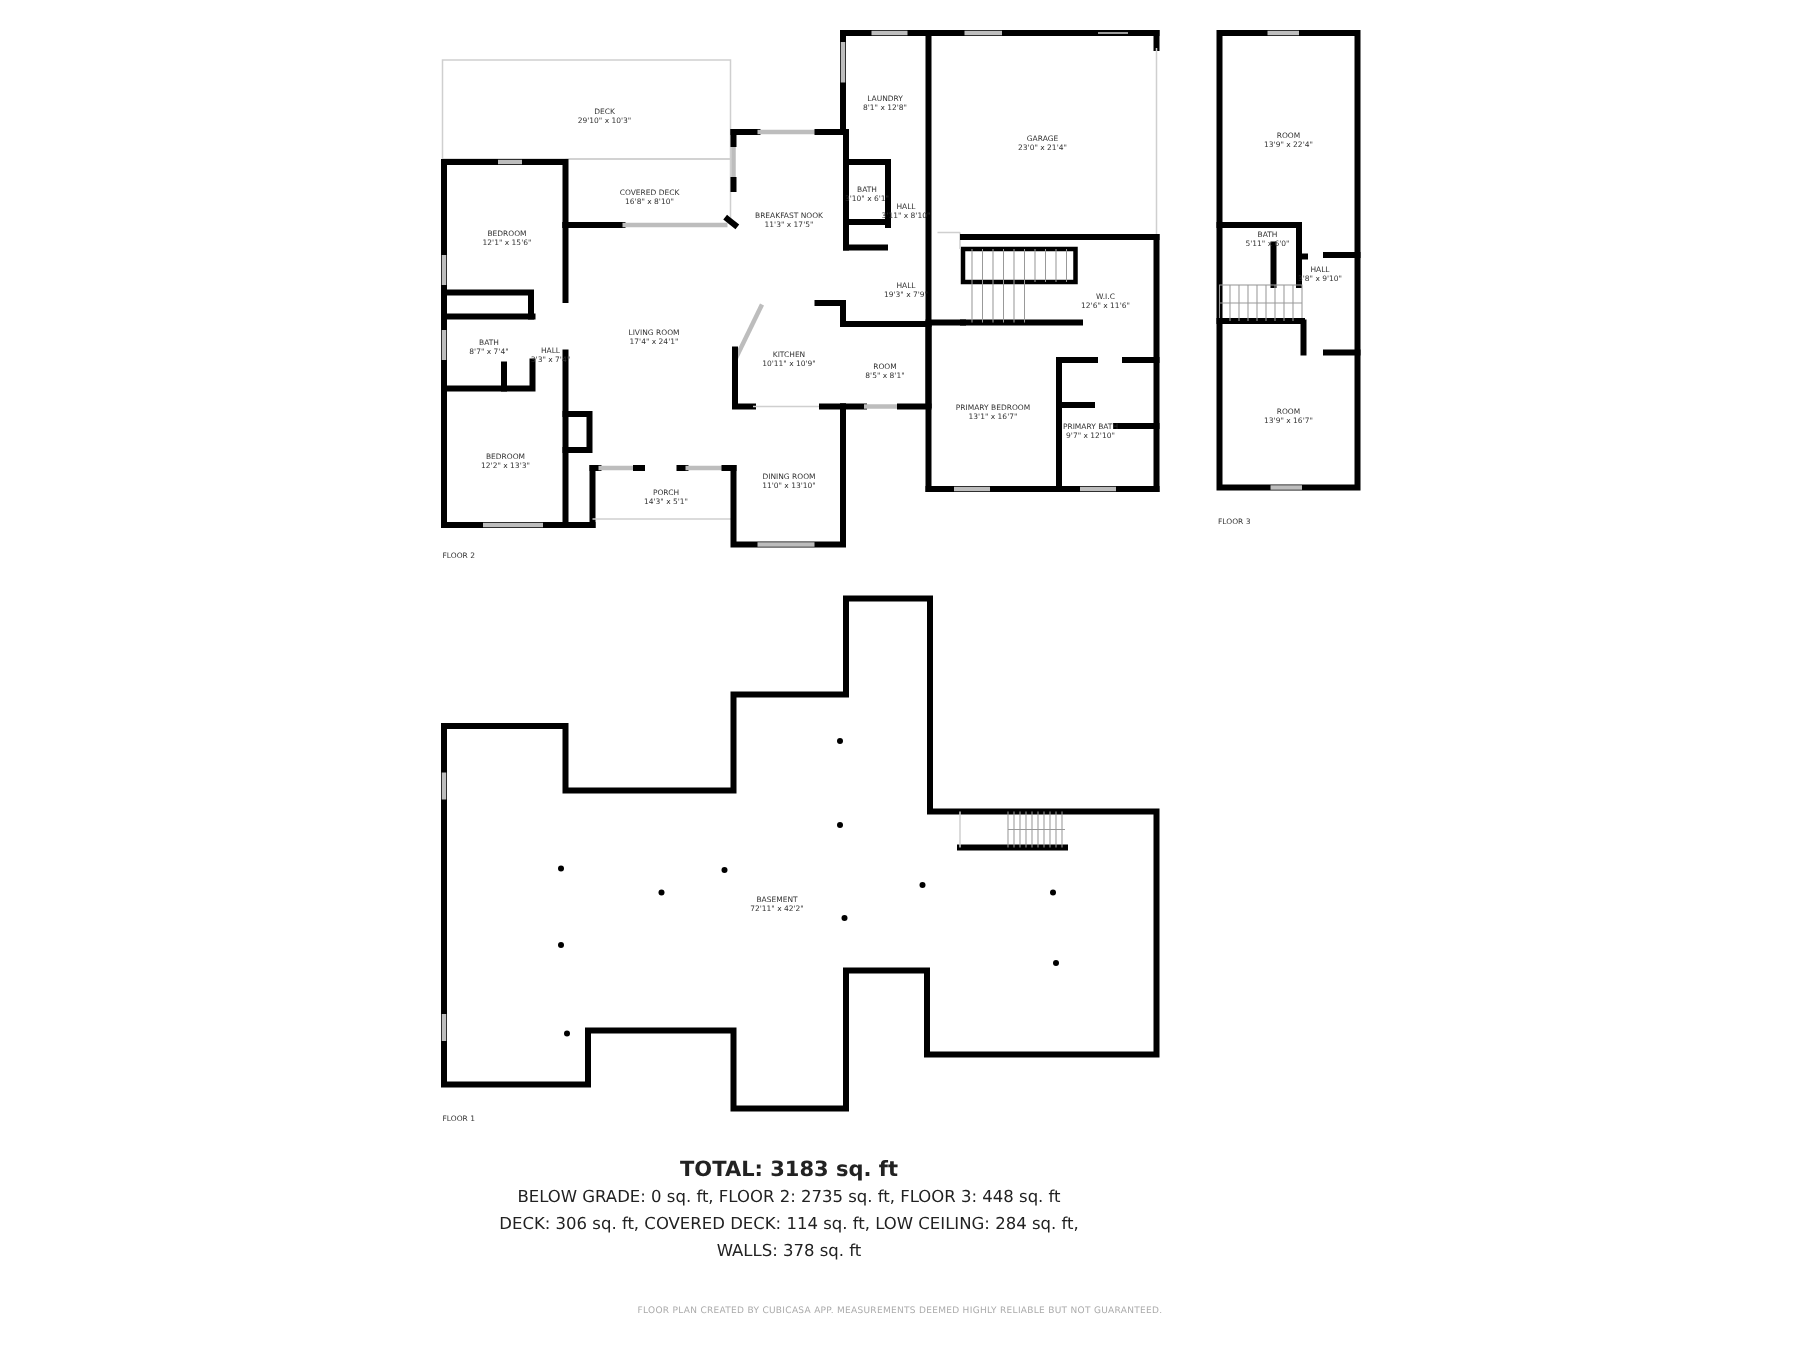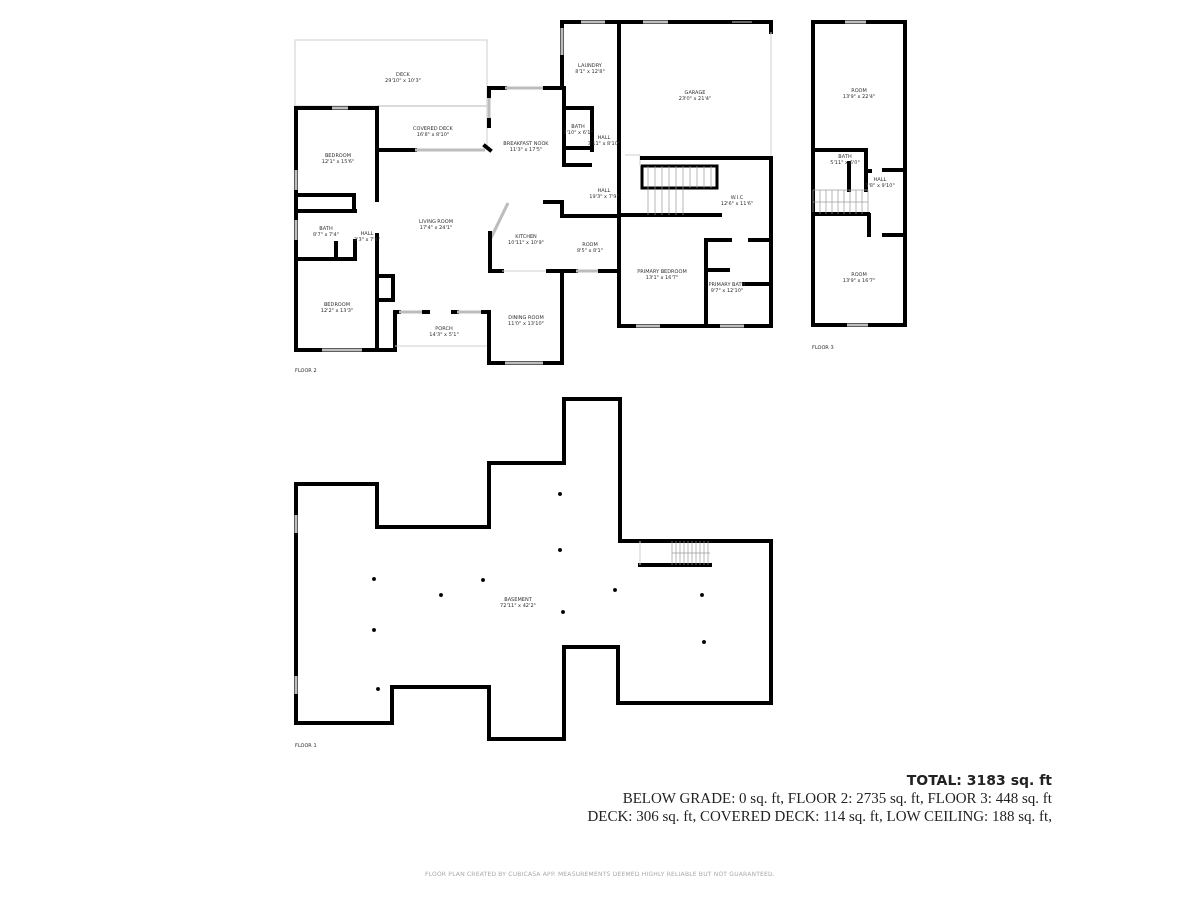--- a/index.html
+++ b/index.html
@@ -5,23 +5,23 @@
   html, body { margin:0; padding:0; background:#ffffff; }
   body { width:1200px; height:900px; position:relative; overflow:hidden; font-family:"Liberation Sans", sans-serif; }
   #plan { position:absolute; left:0; top:0; width:1200px; height:900px; }
   .wall { stroke:#000; stroke-width:4; fill:none; stroke-linecap:square; }
   .thin { stroke:#cfcfcf; stroke-width:1; fill:none; }
   .win { stroke:#bdbdbd; stroke-width:3; }
   .rlabel { font-family:"DejaVu Sans", sans-serif; font-size:5px; fill:#333; text-anchor:middle; }
   .flabel { font-family:"DejaVu Sans", sans-serif; font-size:5px; fill:#333; }
   .stair { stroke:#999; stroke-width:0.7; }
   .post { fill:#000; }
-  #summary { position:absolute; left:0; top:772px; width:1052px; text-align:right; color:#222; font-family:"DejaVu Sans", sans-serif; }
+  #summary { position:absolute; left:0; top:772px; width:1052px; text-align:center; color:#222; font-family:"DejaVu Sans", sans-serif; }
   #summary .total { font-weight:bold; font-size:14px; line-height:17px; }
-  #summary .line { font-size:15px; line-height:18px;font-family:Liberation Serif, serif; }
+  #summary .line { font-size:11px; line-height:18px; }
   #credit { position:absolute; left:0; top:870px; width:1200px; text-align:center; font-family:"DejaVu Sans", sans-serif; font-size:6px; color:#aaa; letter-spacing:0.2px; }
 </style>
 </head>
 <body>
 
 <svg id="plan" viewBox="0 0 1200 900" xmlns="http://www.w3.org/2000/svg">
 
   <g>
 
     <rect class="thin" x="295" y="40" width="192" height="66"></rect>
@@ -239,16 +239,17 @@
     </g>
     <text class="rlabel" x="518" y="601">BASEMENT</text>
     <text class="rlabel" x="518" y="607">72'11" x 42'2"</text>
     <text class="flabel" x="295" y="747">FLOOR 1</text>
   </g>
 </svg>
 
 <div id="summary">
   <div class="total">TOTAL: 3183 sq. ft</div>
   <div class="line">BELOW GRADE: 0 sq. ft, FLOOR 2: 2735 sq. ft, FLOOR 3: 448 sq. ft</div>
-  <div class="line">DECK: 306 sq. ft, COVERED DECK: 114 sq. ft, LOW CEILING: 188 sq. ft,</div>
+  <div class="line">DECK: 306 sq. ft, COVERED DECK: 114 sq. ft, LOW CEILING: 284 sq. ft,</div>
+  <div class="line">WALLS: 378 sq. ft</div>
 </div>
 
 <div id="credit">FLOOR PLAN CREATED BY CUBICASA APP. MEASUREMENTS DEEMED HIGHLY RELIABLE BUT NOT GUARANTEED.</div>
 
 </body></html>

